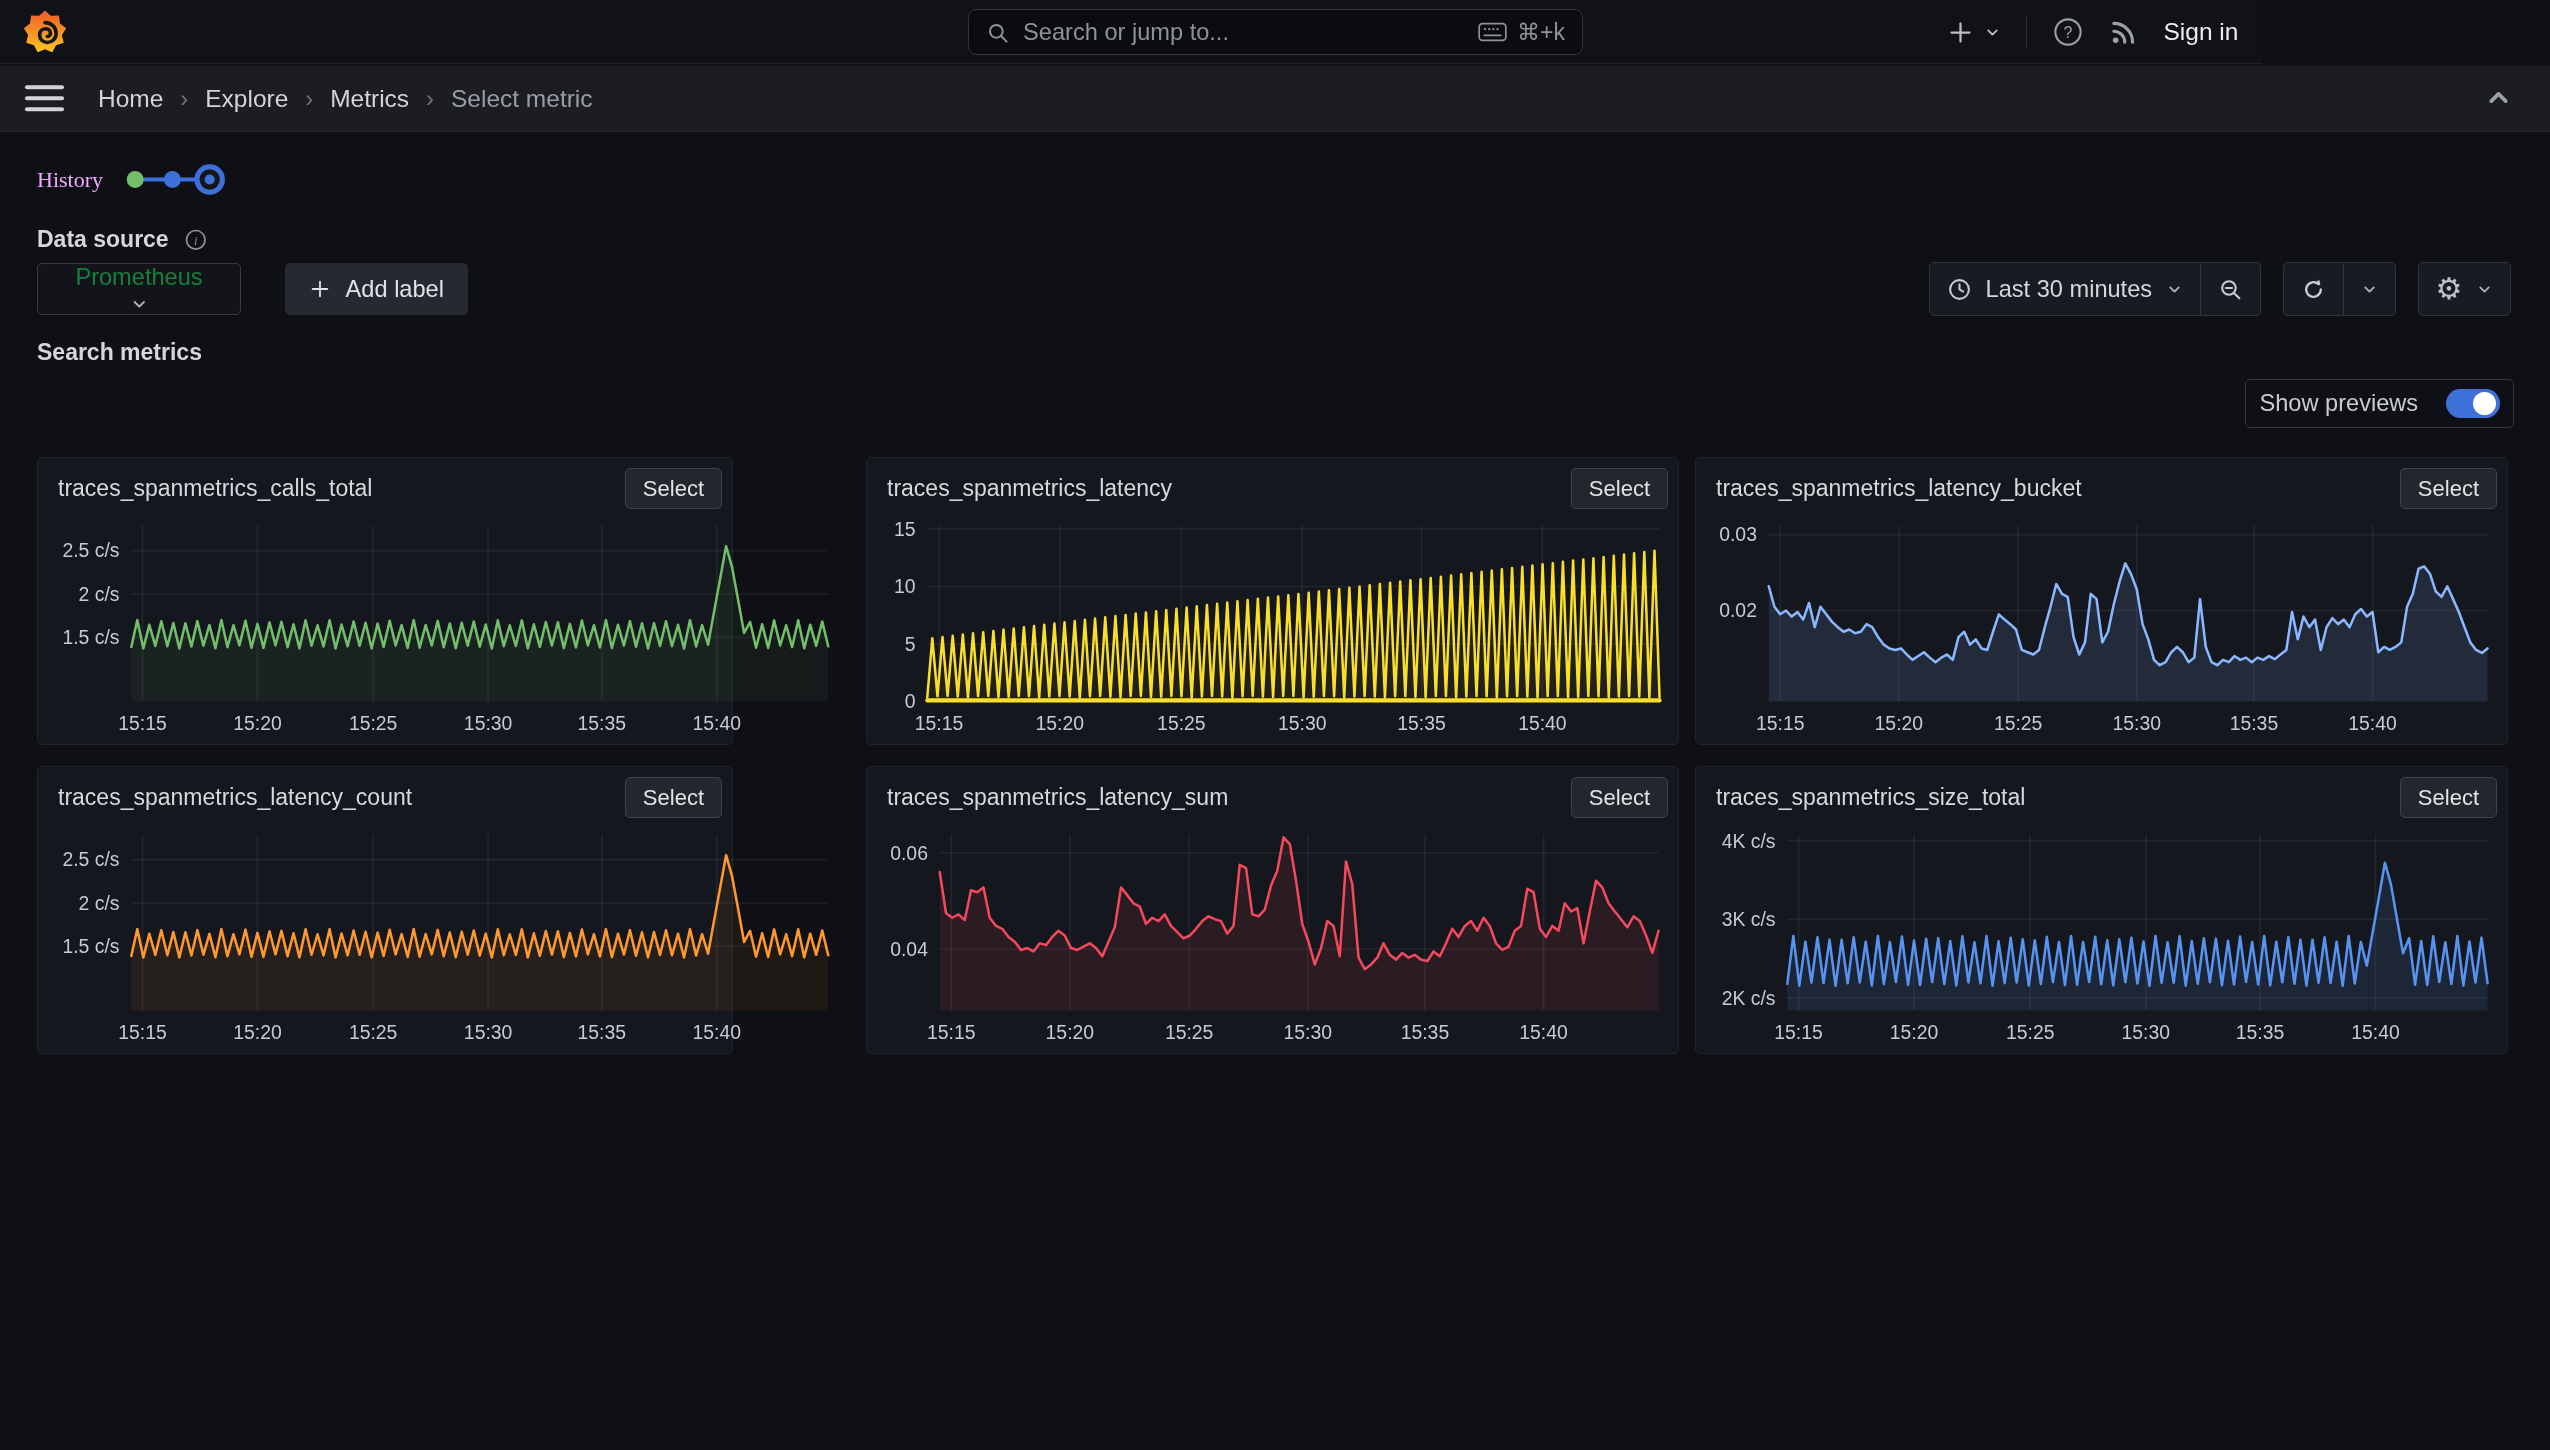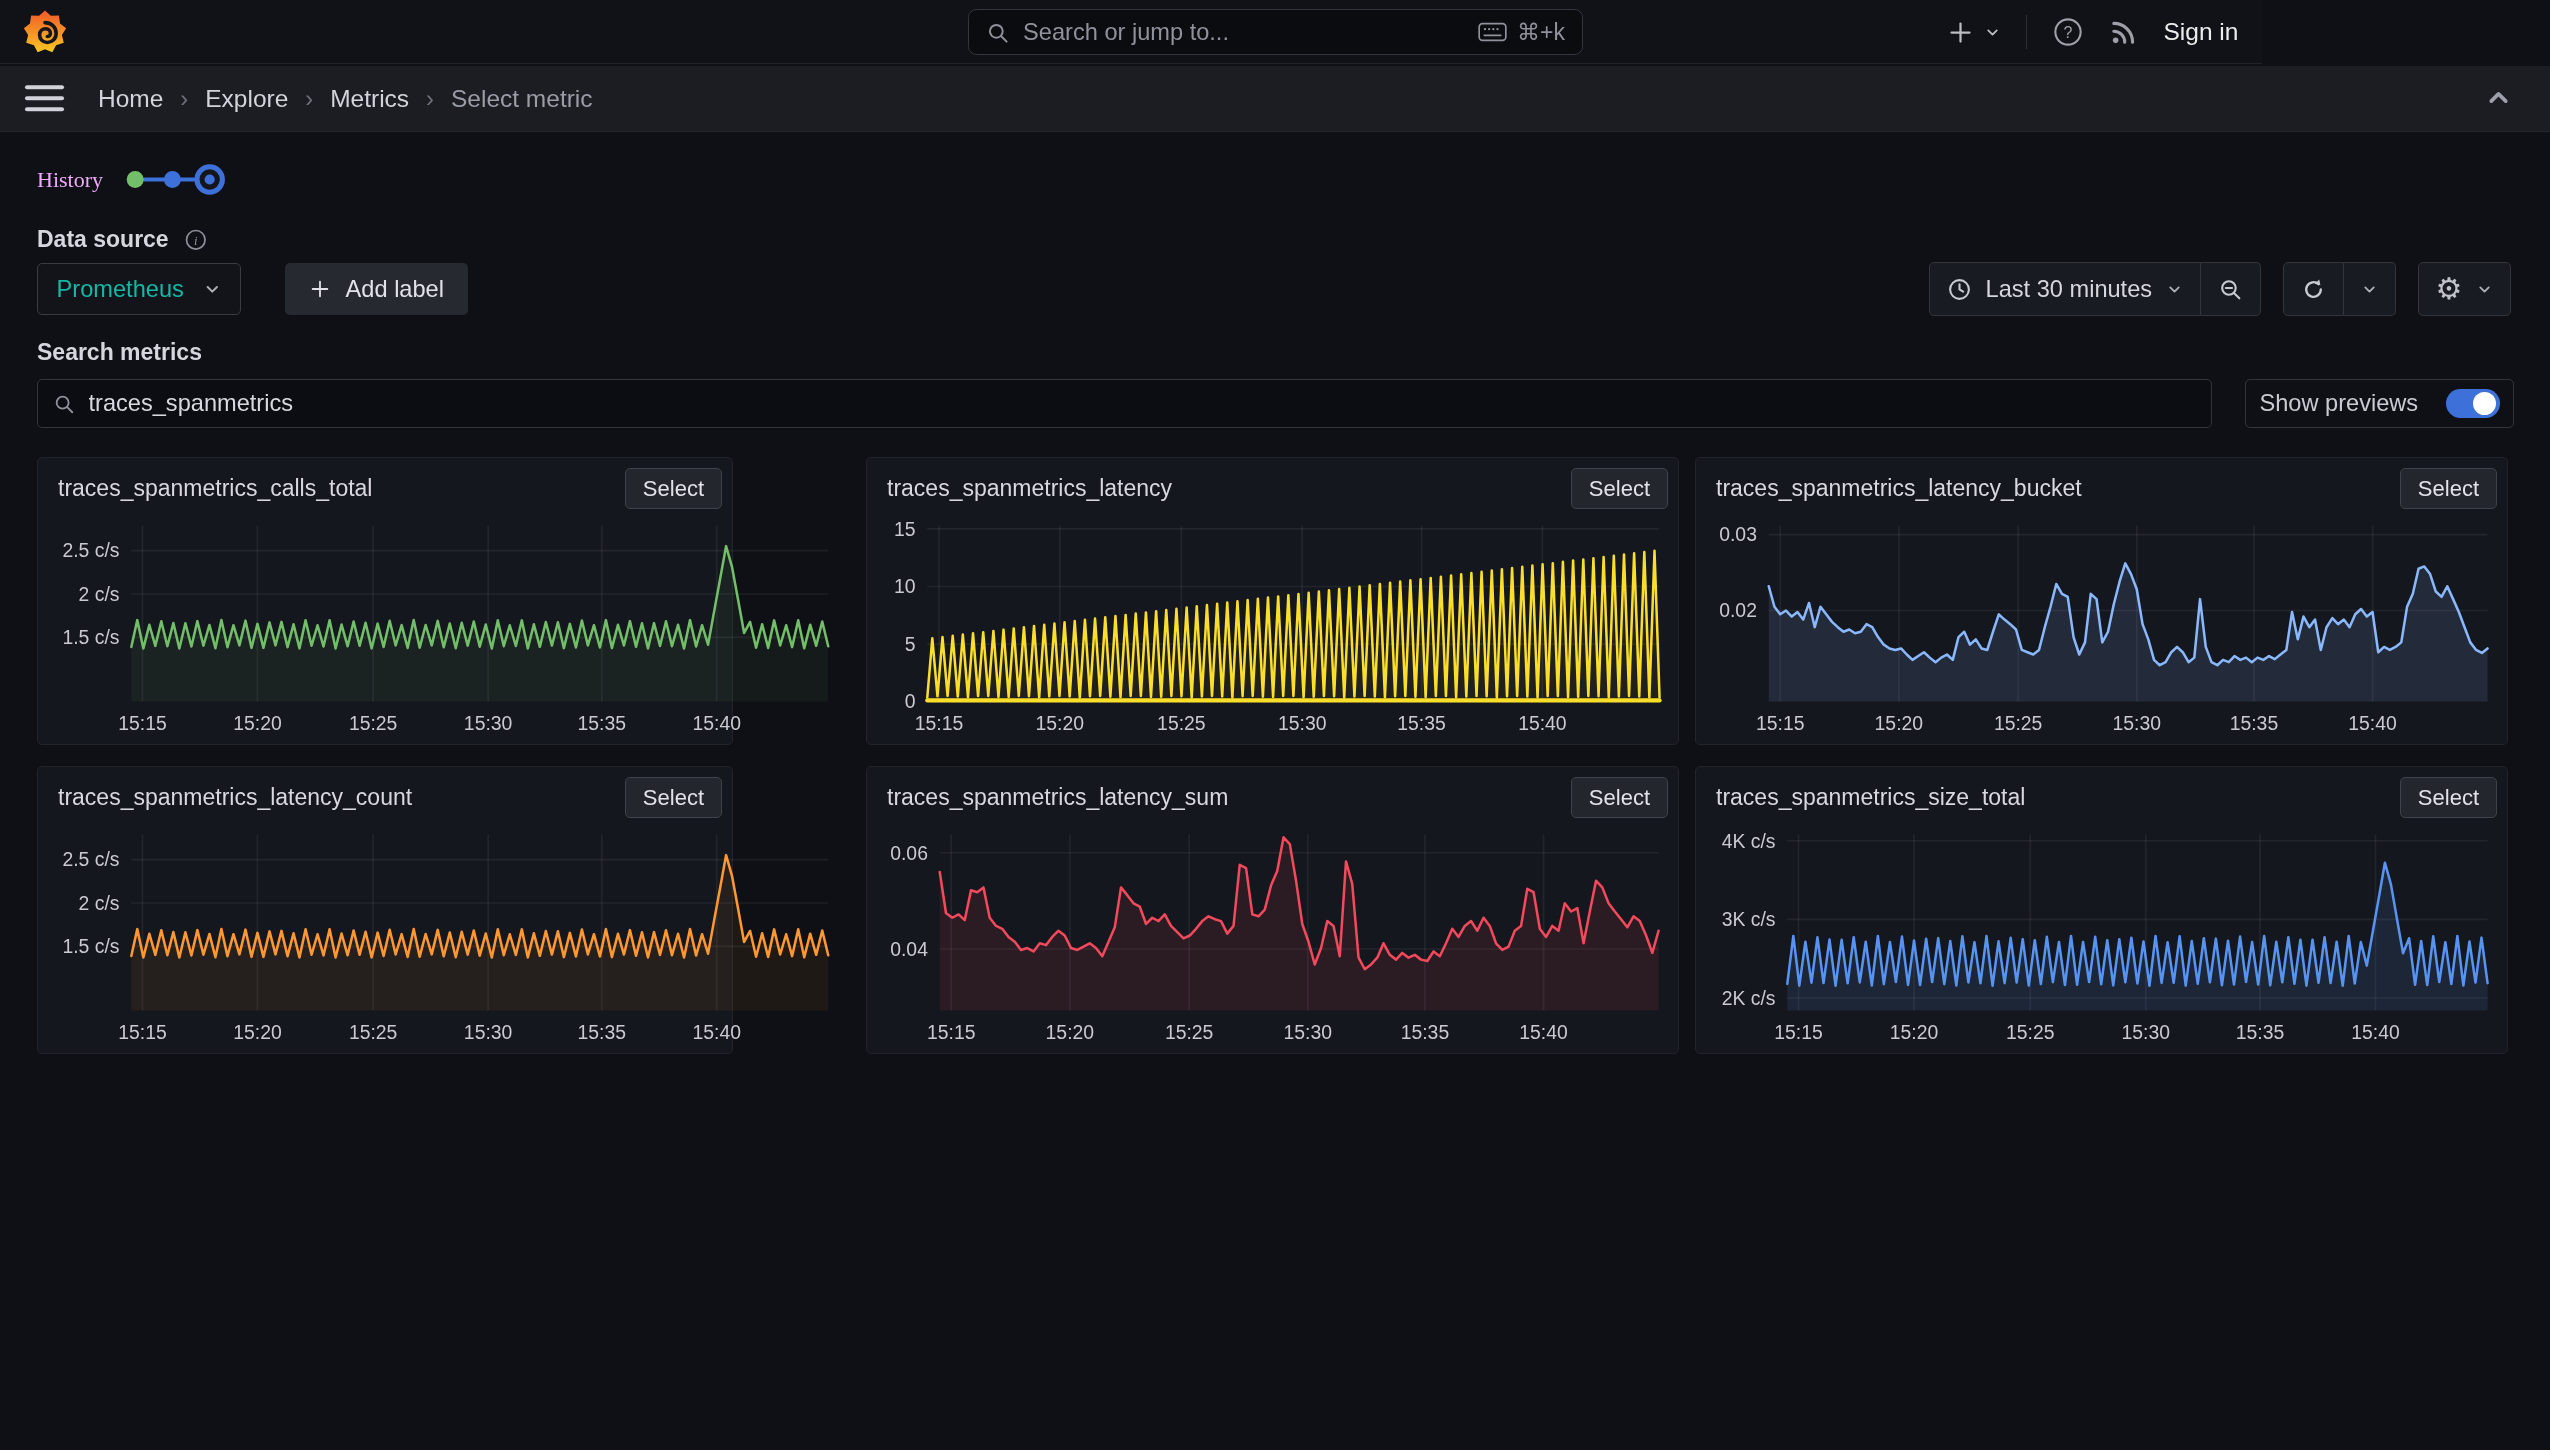--- a/index.html
+++ b/index.html
@@ -39,21 +39,21 @@
 
   
   .history-row { position:absolute; left:37px; top:160px; display:flex; align-items:center; gap:22px; }
   .history-label { font-size:22px; color:#f0abfc;font-family:Liberation Serif, serif; }
 
   
   .ds-label-row { position:absolute; left:37px; top:226px; display:flex; align-items:center; gap:15px; }
   .section-label { font-size:23px; font-weight:700; color:#d6d7de; }
   .prom-btn { position:absolute; left:37px; top:263px; width:204px; height:52px; border:1.7px solid #3a3c44;
     border-radius:5px; background:#13141a; display:flex; align-items:center; justify-content:space-between;
-    padding:0 18.6px; font-size:23.6px; color:#14b8a6; cursor:pointer; }
+    padding:0 18.6px; font-size:23.6px; color:#15803d; cursor:pointer;flex-direction:column; }
   .addlabel { position:absolute; left:285px; top:263px; height:52px; padding:0 23.6px; background:#272931;
     border-radius:5px; display:flex; align-items:center; gap:15px; font-size:23.6px; color:#e2e3e9;
     font-weight:500; cursor:pointer; }
 
   
   .timepicker { position:absolute; top:262px; right:39px; display:flex; align-items:center; gap:22px; }
   .tp-group { display:flex; }
   .tp-btn { height:54px; background:#191b22; border:1.7px solid #33353d; display:flex; align-items:center;
     gap:13.5px; padding:16px 17px; color:#c9cbd3; font-size:23.6px; cursor:pointer; }
   .tp-group .tp-btn + .tp-btn { border-left:0; }
@@ -241,27 +241,20 @@
       <div class="tp-btn">
         <span class="gear-glyph">⚙</span>
         <svg width="17" height="17" viewBox="0 0 24 24">
           <polyline points="6,9 12,15 18,9" fill="none" stroke="#aeb1b8" stroke-width="2.5" stroke-linecap="round" stroke-linejoin="round"></polyline>
         </svg>
       </div>
     </div>
   </div>
 
   <div class="search-label section-label">Search metrics</div>
-  <div class="metrics-input">
-    <svg width="22" height="22" viewBox="0 0 24 24">
-      <circle cx="10.5" cy="10.5" r="6.5" fill="none" stroke="#8f929b" stroke-width="2"></circle>
-      <line x1="15.5" y1="15.5" x2="21" y2="21" stroke="#8f929b" stroke-width="2" stroke-linecap="round"></line>
-    </svg>
-    <input value="traces_spanmetrics" style="">
-  </div>
   <div class="previews">
     <span class="previews-label">Show previews</span>
     <div class="toggle">
       <div class="knob"></div>
     </div>
   </div>
 
   <div class="panel" style="left:37px; top:457px;">
     <div class="panel-title">traces_spanmetrics_calls_total</div>
     <div class="select-btn">Select</div>

